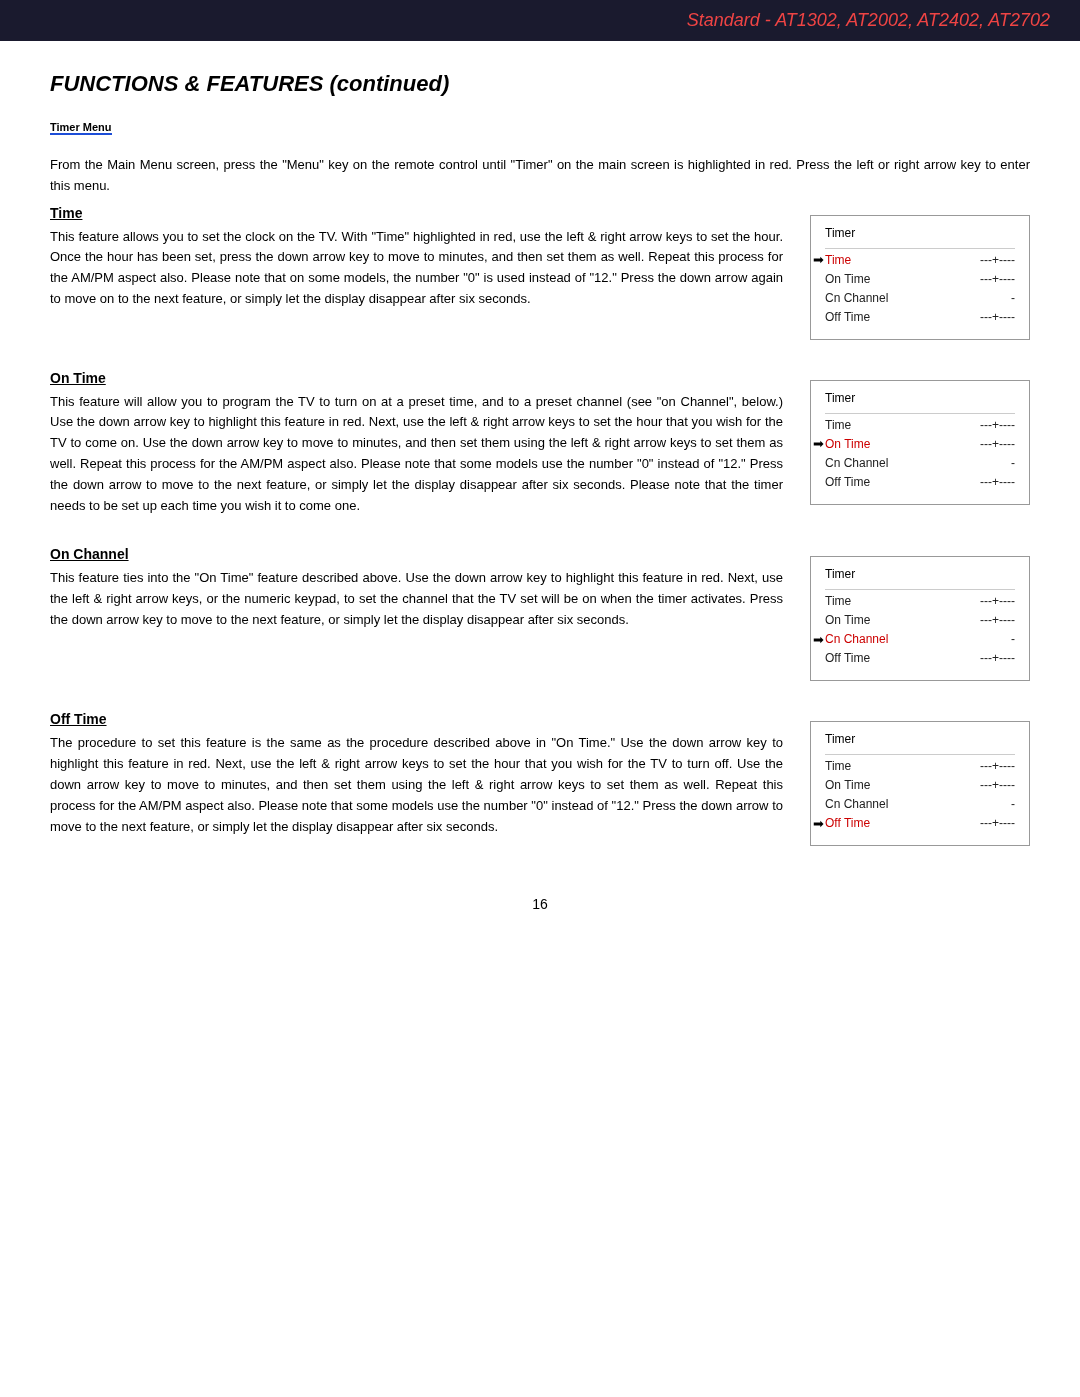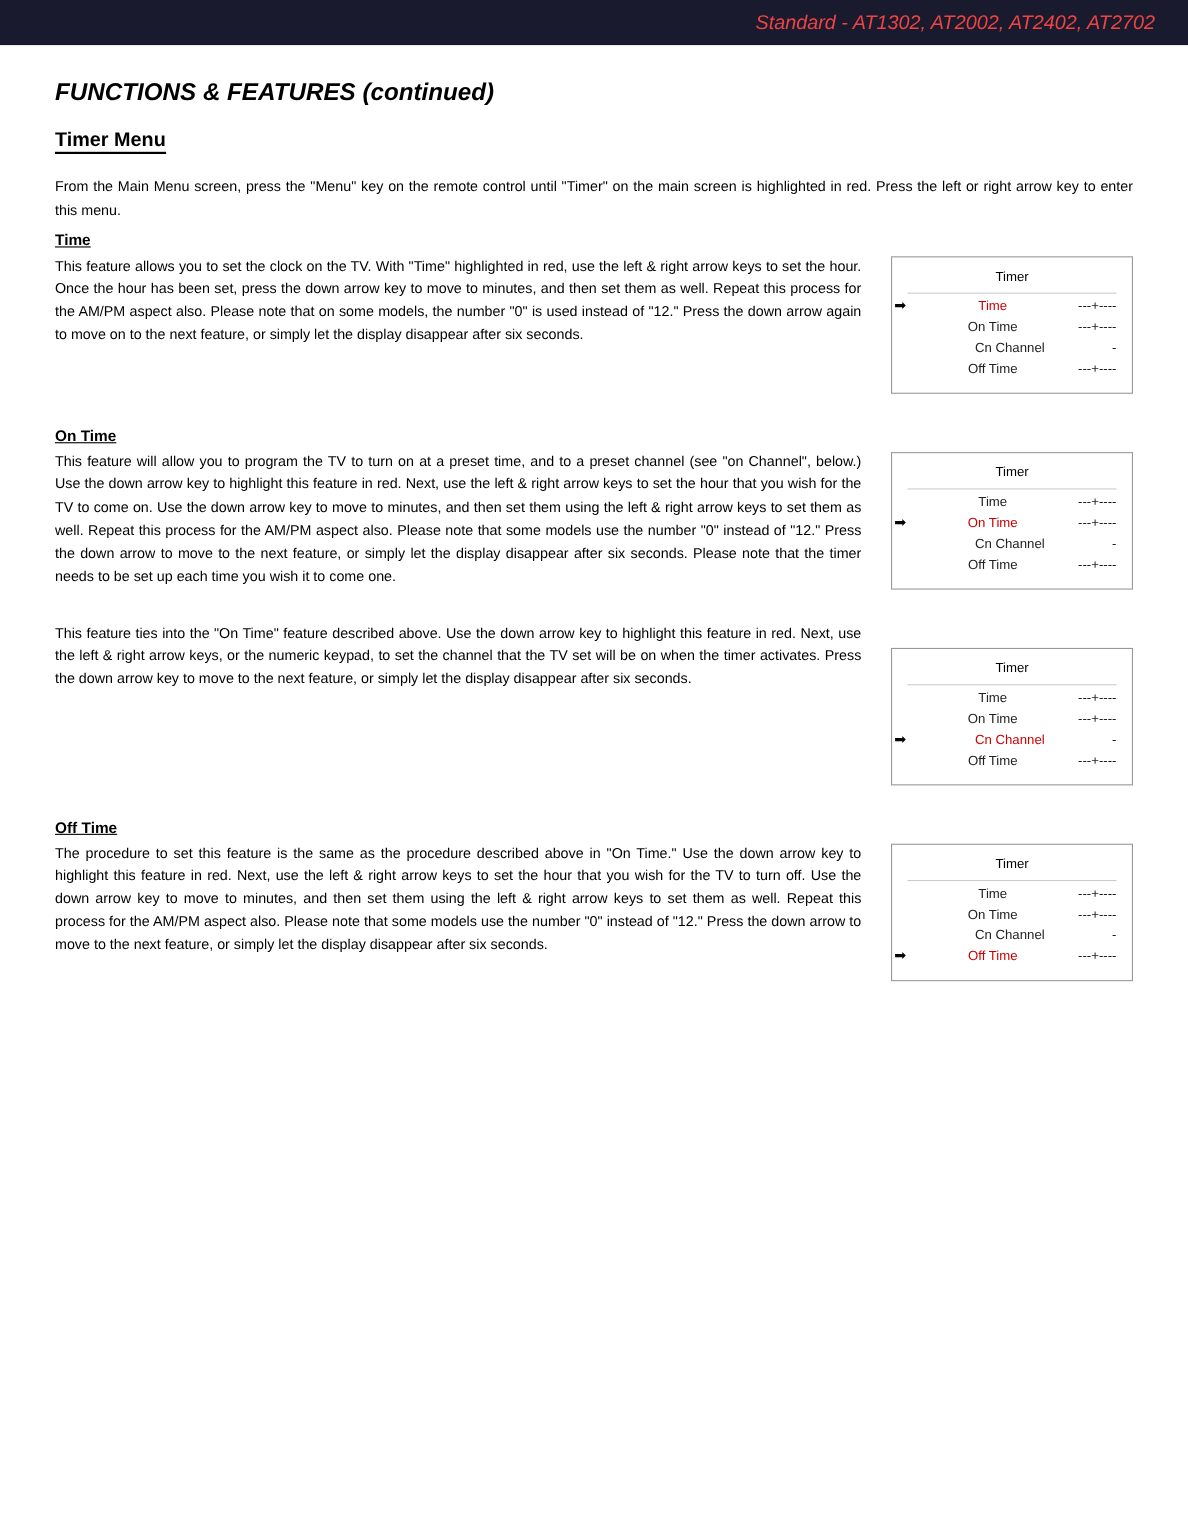--- a/index.html
+++ b/index.html
@@ -27,23 +27,23 @@
 
     .page-title {
       font-size: 22px;
       font-weight: bold;
       margin-bottom: 20px;
       font-style: italic;
     }
 
     .section-heading {
       display: inline-block;
-      font-size: 18px;
+      font-size: 11px;
       font-weight: bold;
-      border-bottom: 2px solid #000000;
+      border-bottom: 2px solid #1d4ed8;
       margin-bottom: 12px;
     }
 
     .sub-heading {
       font-size: 14px;
       font-weight: bold;
       text-decoration: underline;
       margin-bottom: 6px;
     }
 
@@ -63,22 +63,21 @@
       flex: 1;
     }
 
     .menu-box {
       width: 220px;
       flex-shrink: 0;
       border: 1px solid #999;
       padding: 10px 14px;
       font-size: 12px;
       align-self: flex-start;
-      margin-top: 23px;
-      text-align: center;
+      margin-top: 10px;
     }
 
     .menu-box .menu-title {
       font-size: 12px;
       margin-bottom: 8px;
     }
 
     .menu-row {
       display: flex;
       align-items: center;
@@ -197,20 +196,21 @@
       </div>
       <div class="menu-row">
         <span class="label">Off Time</span>
         <span class="value">---+----</span>
       </div>
     </div>
   </div>
 
   <div class="section-block">
     <div class="text-col">
+      <div class="sub-heading">On Channel</div>
       <p class="body-text">This feature ties into the "On Time" feature described above. Use the down arrow key to highlight this feature in red. Next, use the left &amp; right arrow keys, or the numeric keypad, to set the channel that the TV set will be on when the timer activates. Press the down arrow key to move to the next feature, or simply let the display disappear after six seconds.</p>
     </div>
     <div class="menu-box">
       <div class="menu-title">Timer</div>
       <hr class="divider-line">
       <div class="menu-row">
         <span class="label">Time</span>
         <span class="value">---+----</span>
       </div>
       <div class="menu-row">
@@ -250,14 +250,15 @@
         <span class="value">-</span>
       </div>
       <div class="menu-row highlighted">
         <span class="arrow">➡</span>
         <span class="label" style="color:#cc0000">Off Time</span>
         <span class="value">---+----</span>
       </div>
     </div>
   </div>
 
+  <div class="page-number">16</div>
 
 </div>
 
 </body></html>

